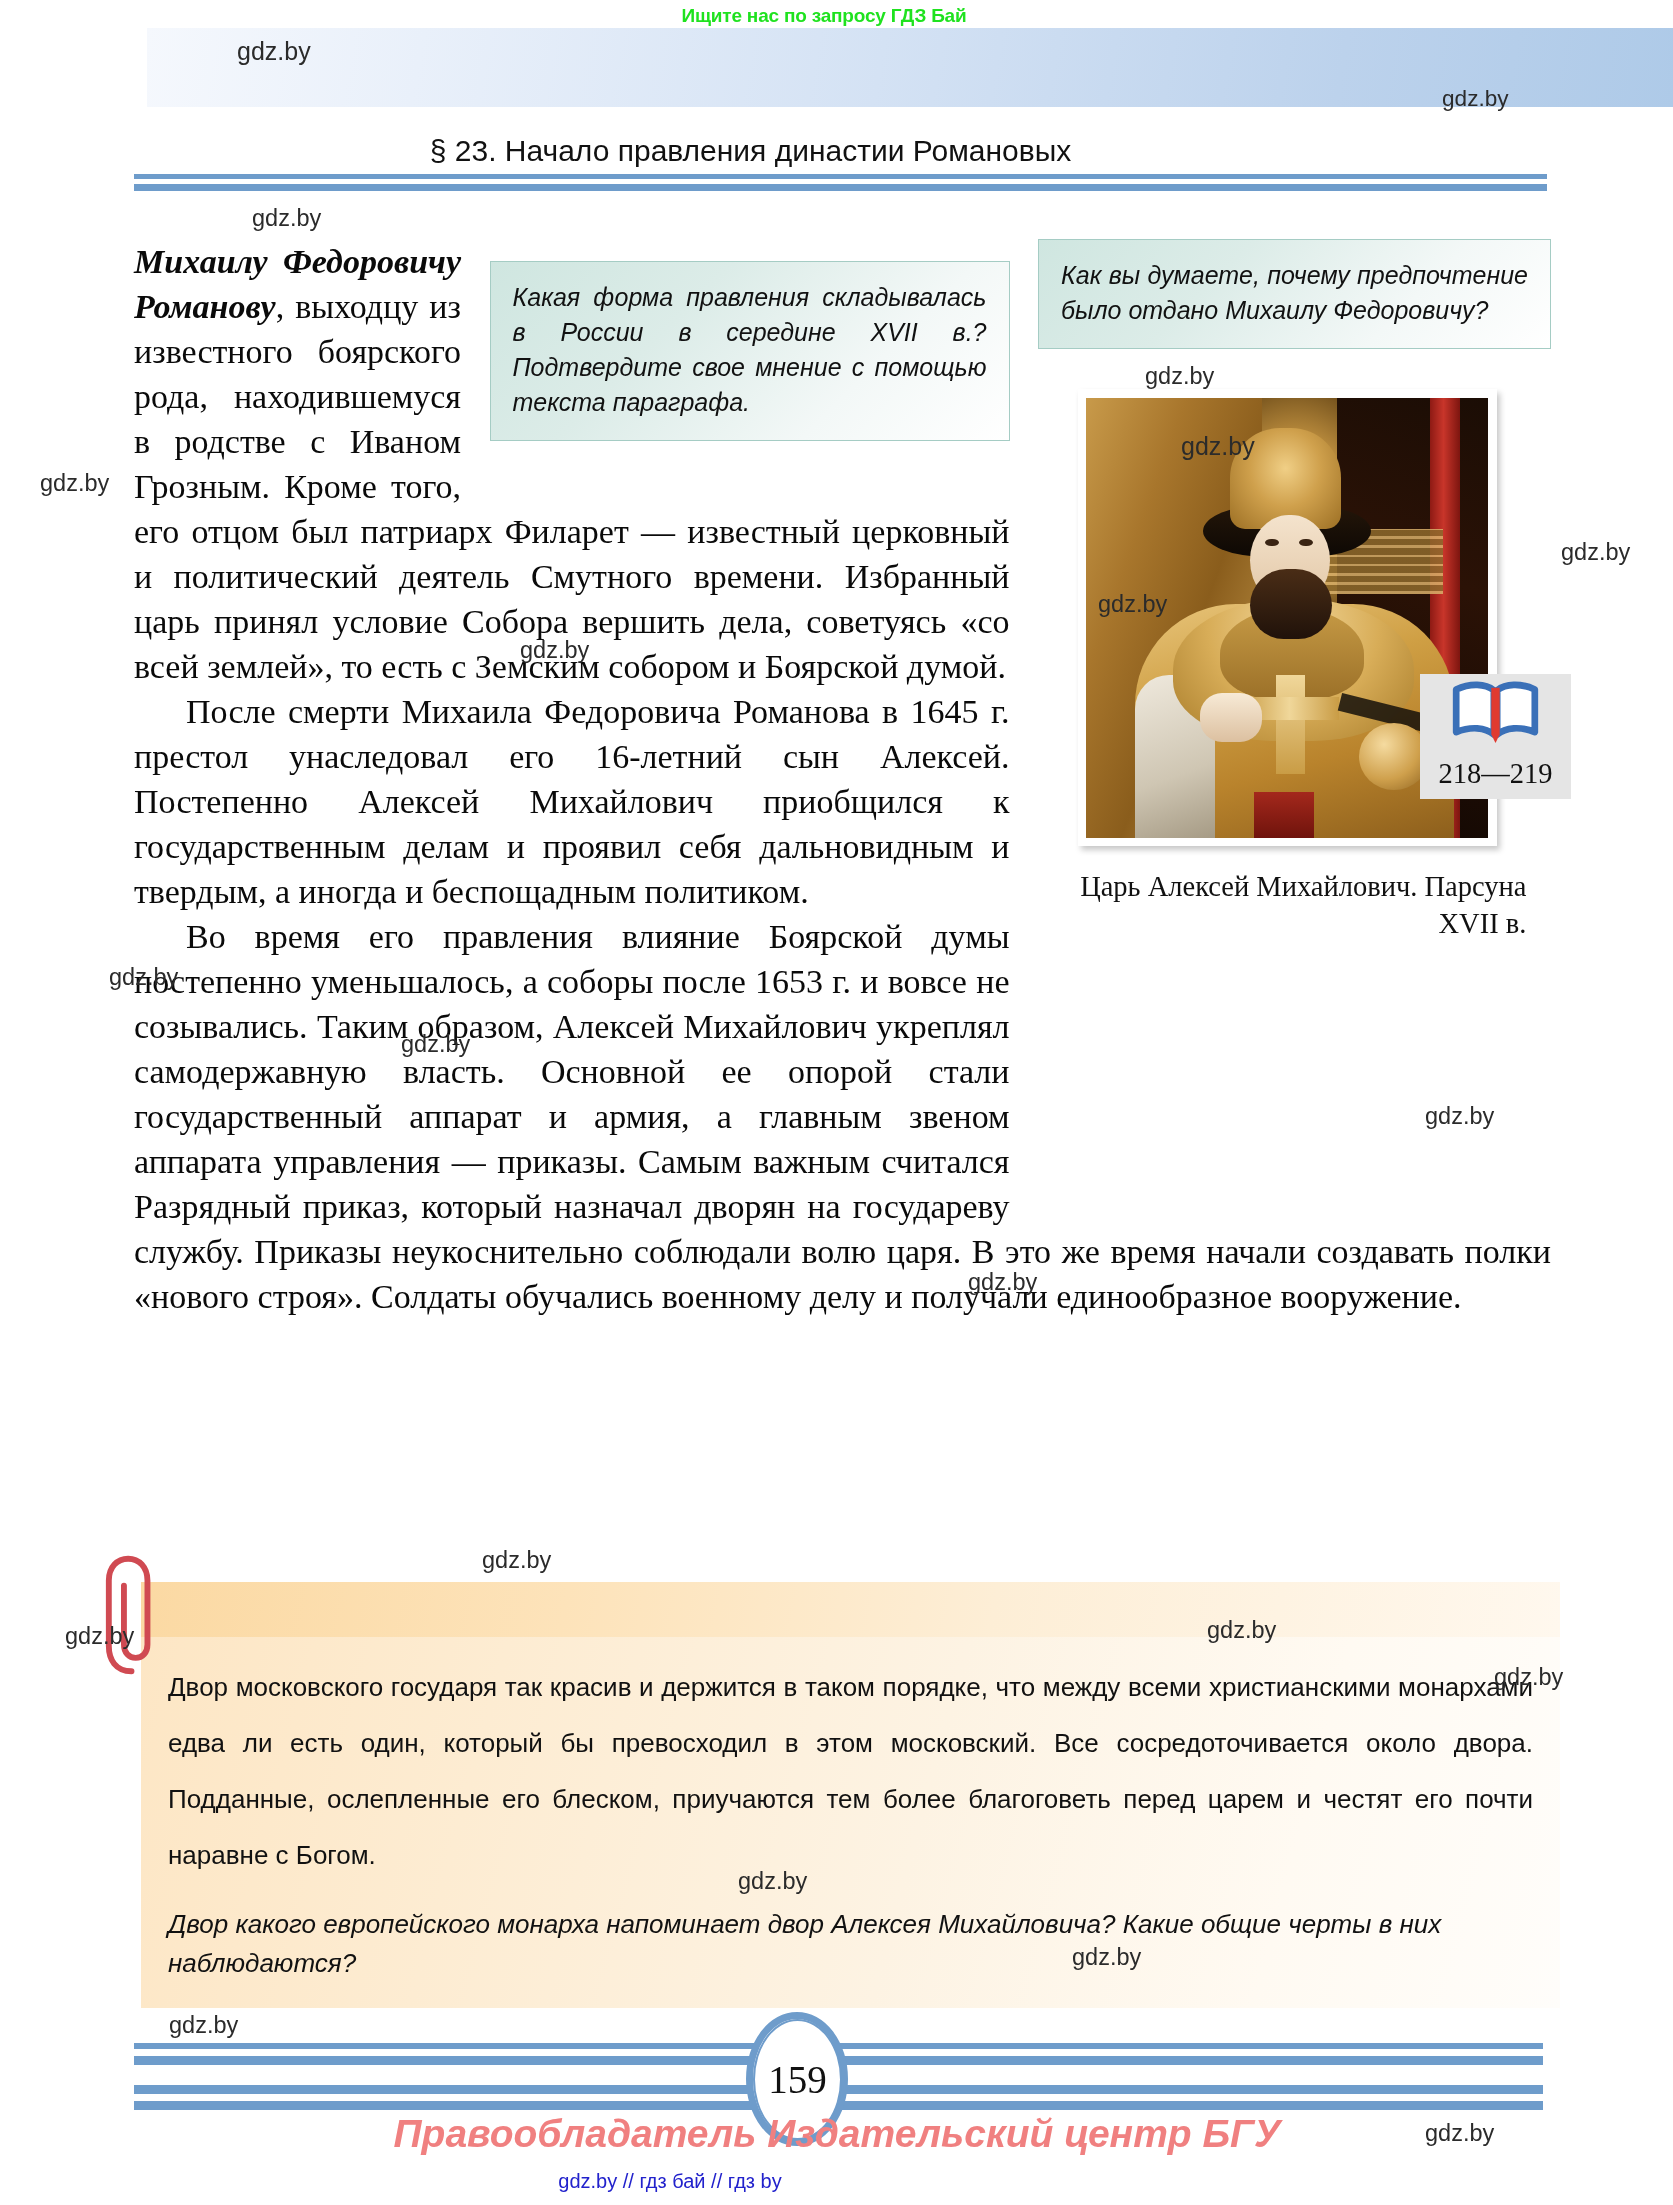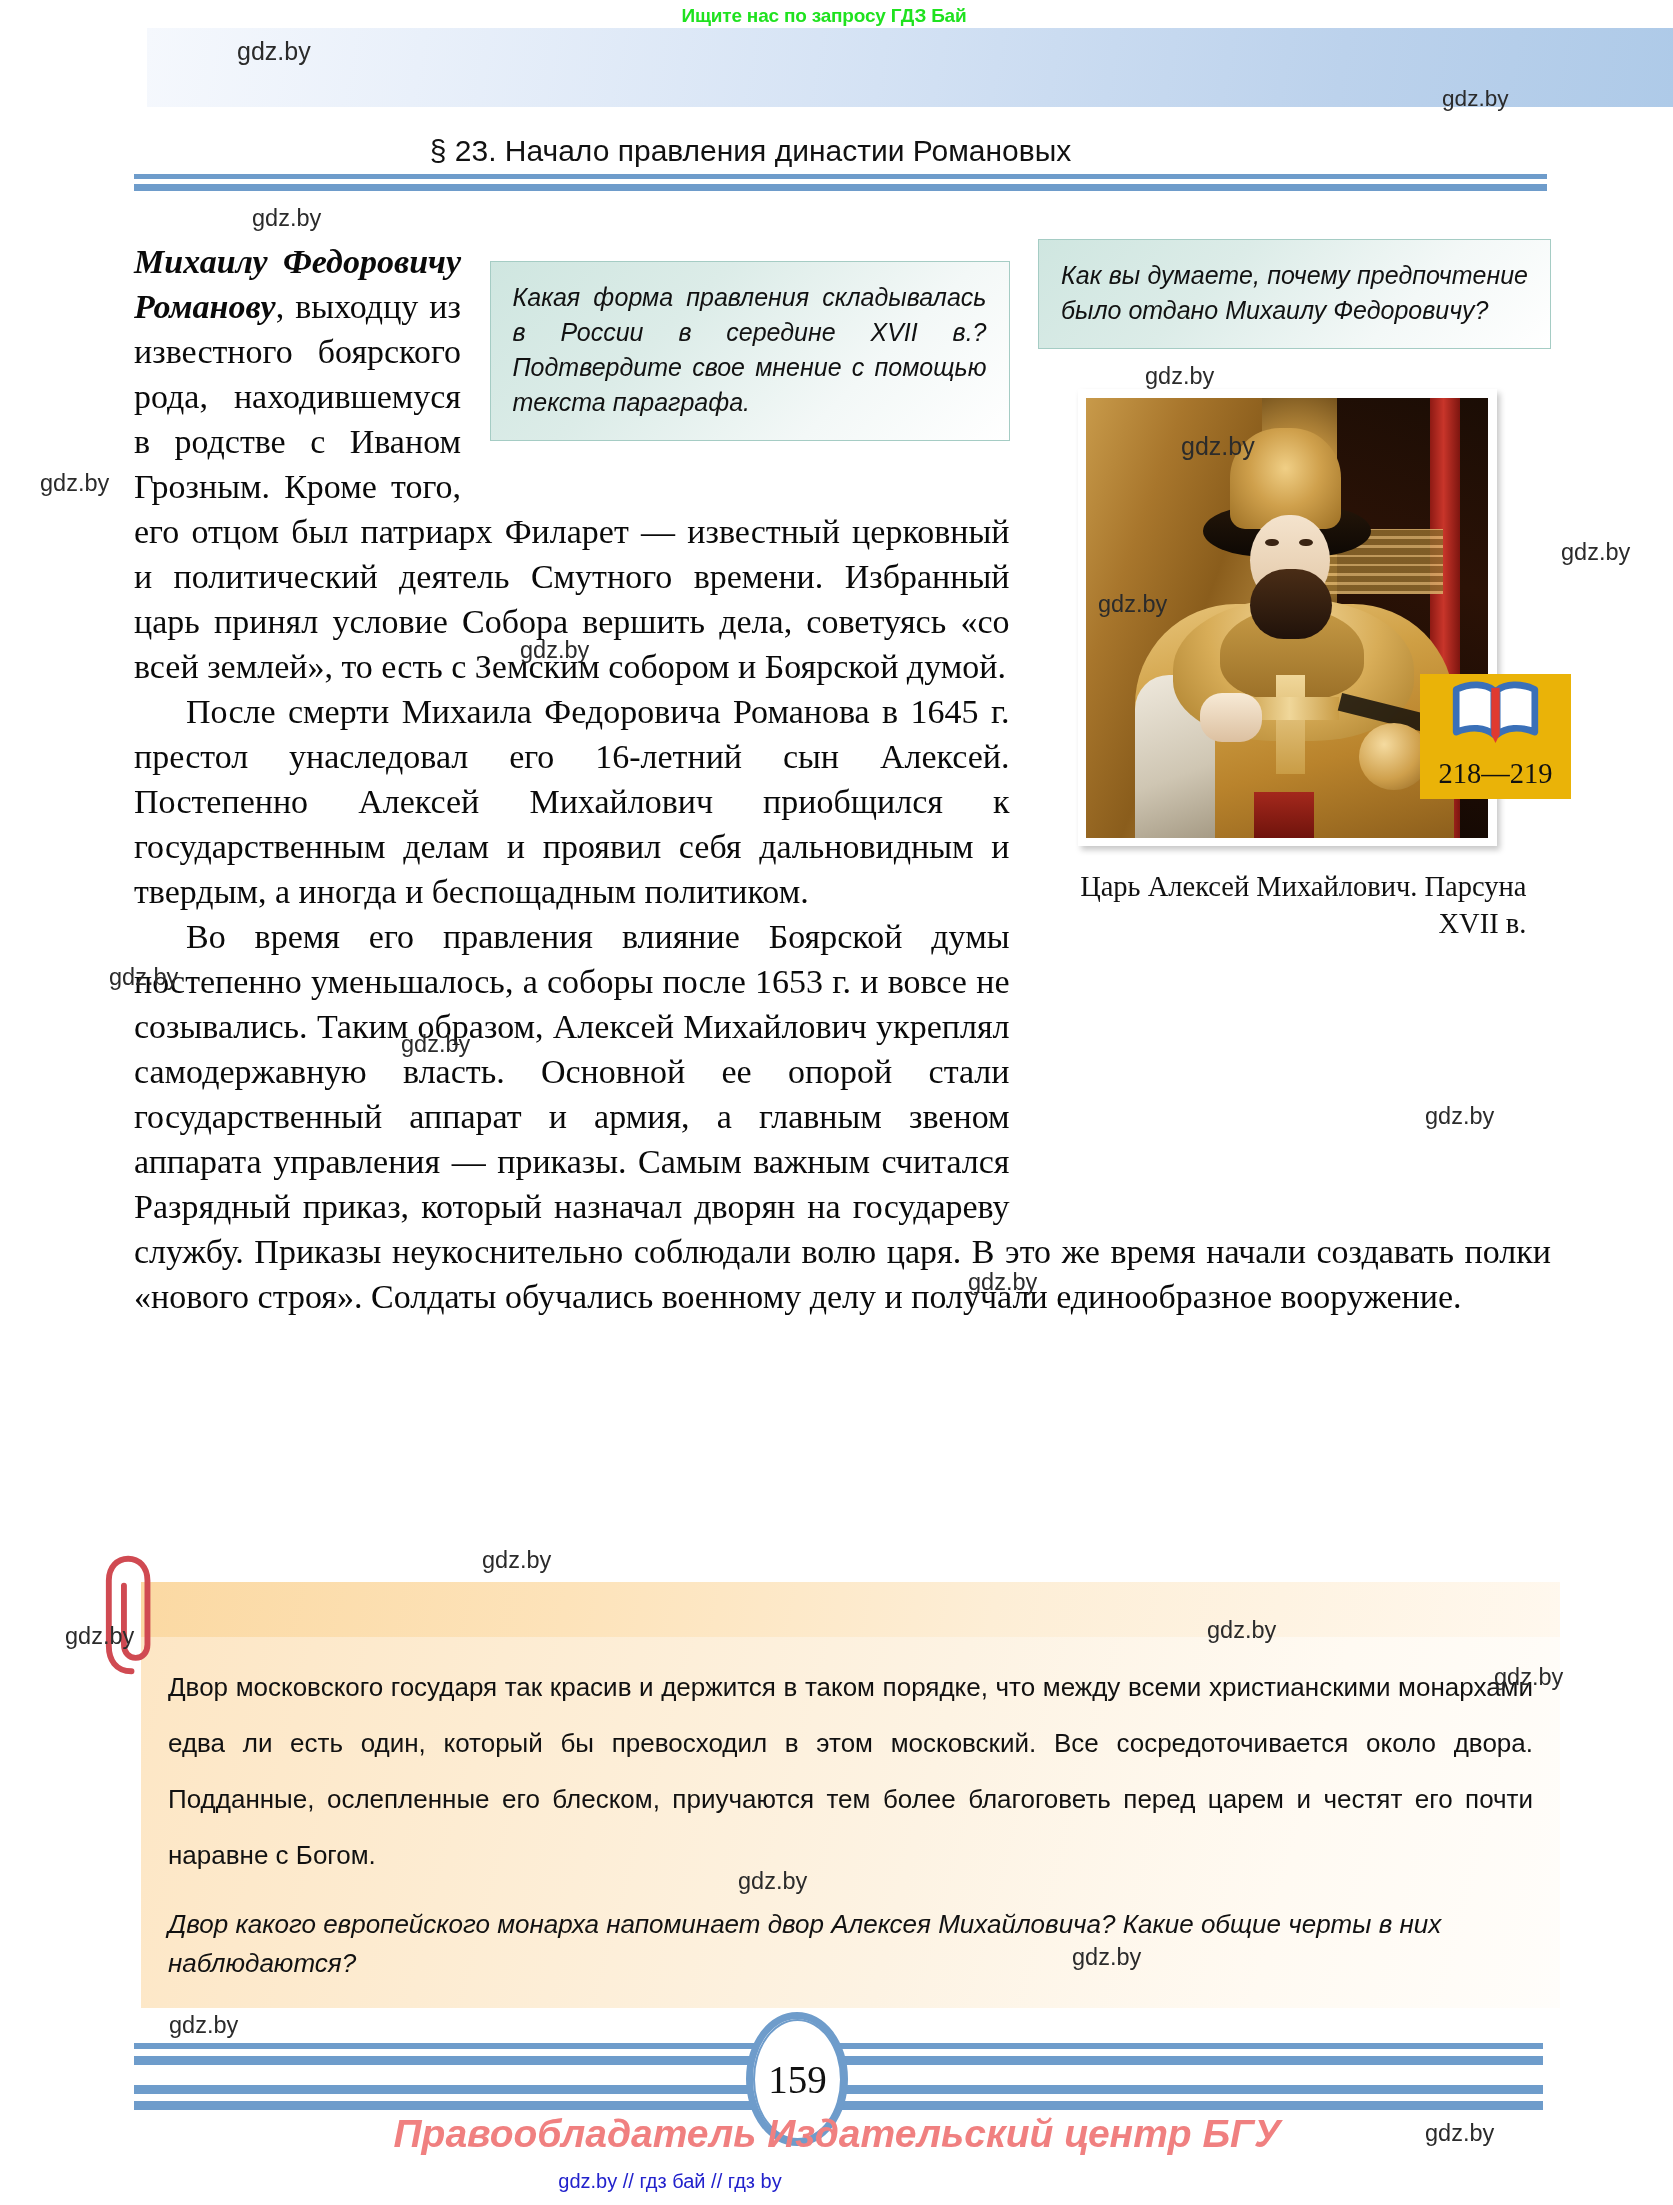--- a/index.html
+++ b/index.html
@@ -173,21 +173,21 @@
   #portrait-wm{
     position:absolute; top:-35px; left:67px;
     font-family:"Liberation Sans", sans-serif;
     font-size:23.5px; color:#2b2b2b;
   }
 
   
   #book-badge{
     position:absolute; right:-74px; bottom:47px;
     width:151px;
-    background:#eab308;
+    background:#e5e5e5;
     text-align:center;
     padding:6.7px 5px 3.4px 5px;
   }
   #book-badge .num{
     font-family:"Liberation Serif", serif;
     font-size:28.5px; color:#111; letter-spacing:0px;
     margin-top:-3.4px;
   }
 
   

